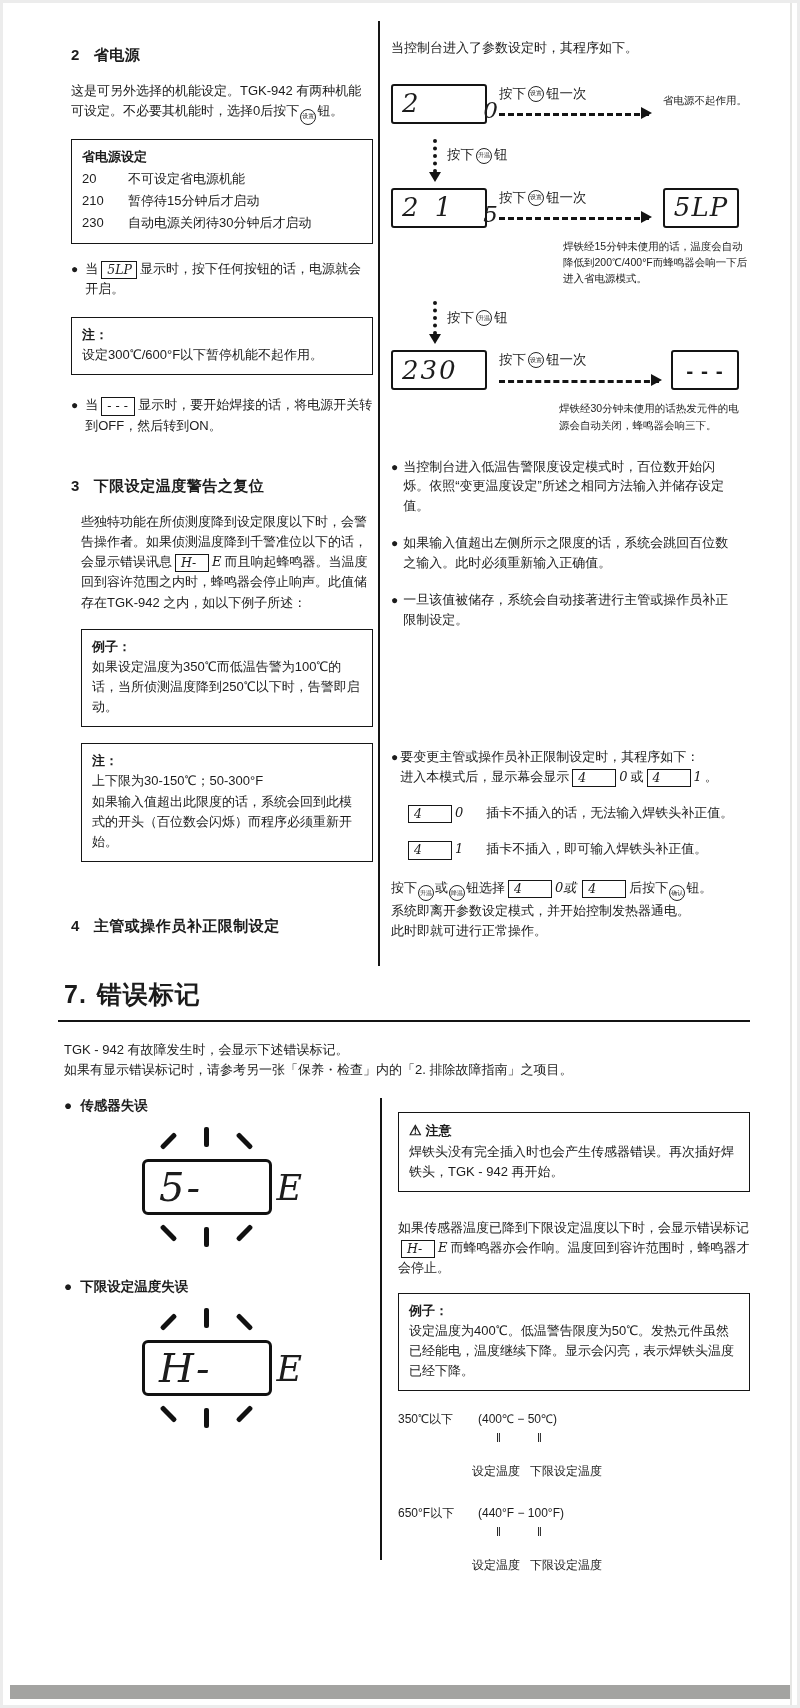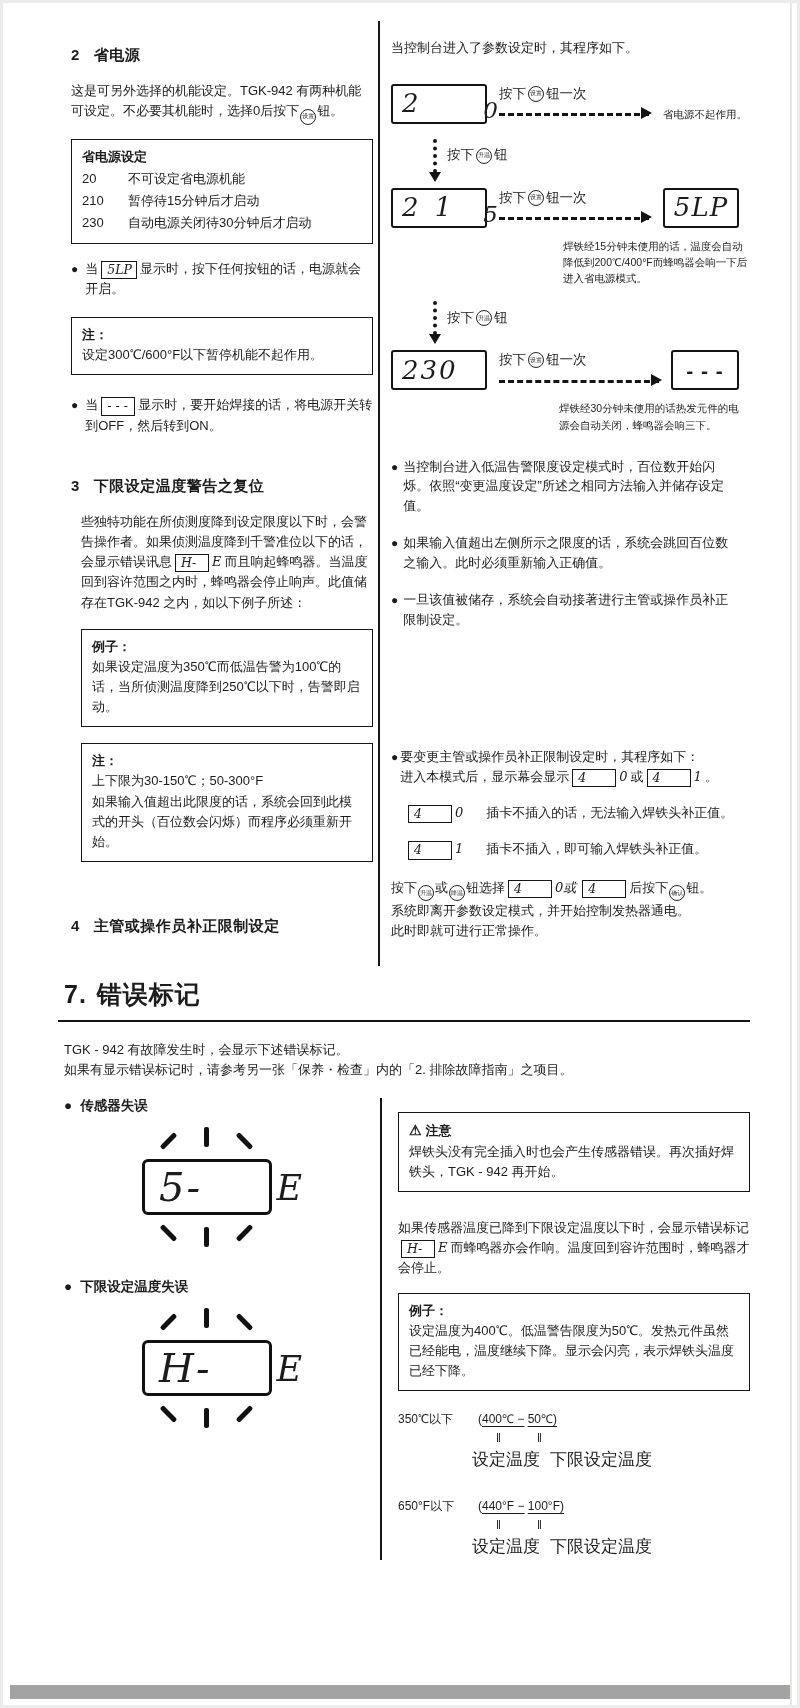--- a/index.html
+++ b/index.html
@@ -68,21 +68,21 @@
 
   .actcol { display:flex; flex-direction:column; margin-left:12px; padding-top:0; }
   .actlabel { font-size:13.5px; white-space:nowrap; display:flex; align-items:center; gap:1px; }
   .harrow { position:relative; border-top:3.6px dashed #141414; margin-top:9px; }
   .harrow::after {
     content:""; position:absolute; right:-3px; top:-8.5px;
     border-left:11px solid #141414; border-top:6.5px solid transparent; border-bottom:6.5px solid transparent;
   }
   .w150 { width:150px; } .w160 { width:160px; }
   .flownote { font-size:10.5px; line-height:1.55; color:#222; }
-  .note-inline { margin-left:14px; margin-top:22px; white-space:nowrap; }
+  .note-inline { margin-left:14px; margin-top:8px; white-space:nowrap; }
   .note-under { width:190px; margin-left:172px; margin-top:10px; }
 
   .vstep { display:flex; align-items:center; gap:10px; margin:10px 0 10px 42px; height:44px; }
   .varrow { position:relative; border-left:4px dotted #141414; height:34px; width:0; }
   .varrow::after {
     content:""; position:absolute; left:-8px; bottom:-9px;
     border-top:10px solid #141414; border-left:6px solid transparent; border-right:6px solid transparent;
   }
   .vlabel { display:flex; align-items:center; gap:1px; font-size:13.5px; }
 
@@ -119,24 +119,24 @@
   .err2 { margin-top:62px; }
 
   .caution { border:1.6px solid #141414; padding:7px 10px 9px 10px; margin-top:16px; }
   .caution-title { font-weight:bold; display:flex; align-items:center; gap:4px; }
   .warn-glyph { font-size:14px; }
   .mt26 { margin-top:26px; }
   .mt14 { margin-top:14px; }
 
   .fml { display:flex; font-size:12px; margin-top:20px; line-height:1.4; }
   .fml .cond { width:80px; flex:0 0 80px; }
-  .fml .u { text-decoration:underline; text-underline-offset:3px; }
+  .fml .u { text-underline-offset:3px; }
   .fml-eq { display:flex; font-size:12px; margin-top:1px; }
   .fml-eq .e1 { margin-left:98px; } .fml-eq .e2 { margin-left:36px; }
-  .fml-lab { display:flex; font-size:17px; margin-top:0; }
+  .fml-lab { display:flex; font-size:12px; margin-top:15px; }
   .fml-lab .l1 { margin-left:74px; } .fml-lab .l2 { margin-left:10px; }
 </style>
 </head>
 <body>
 
 <div class="page">
   <div class="edge-r"></div>
   <div class="vrule top-divider"></div>
 
   <div class="left-col">

